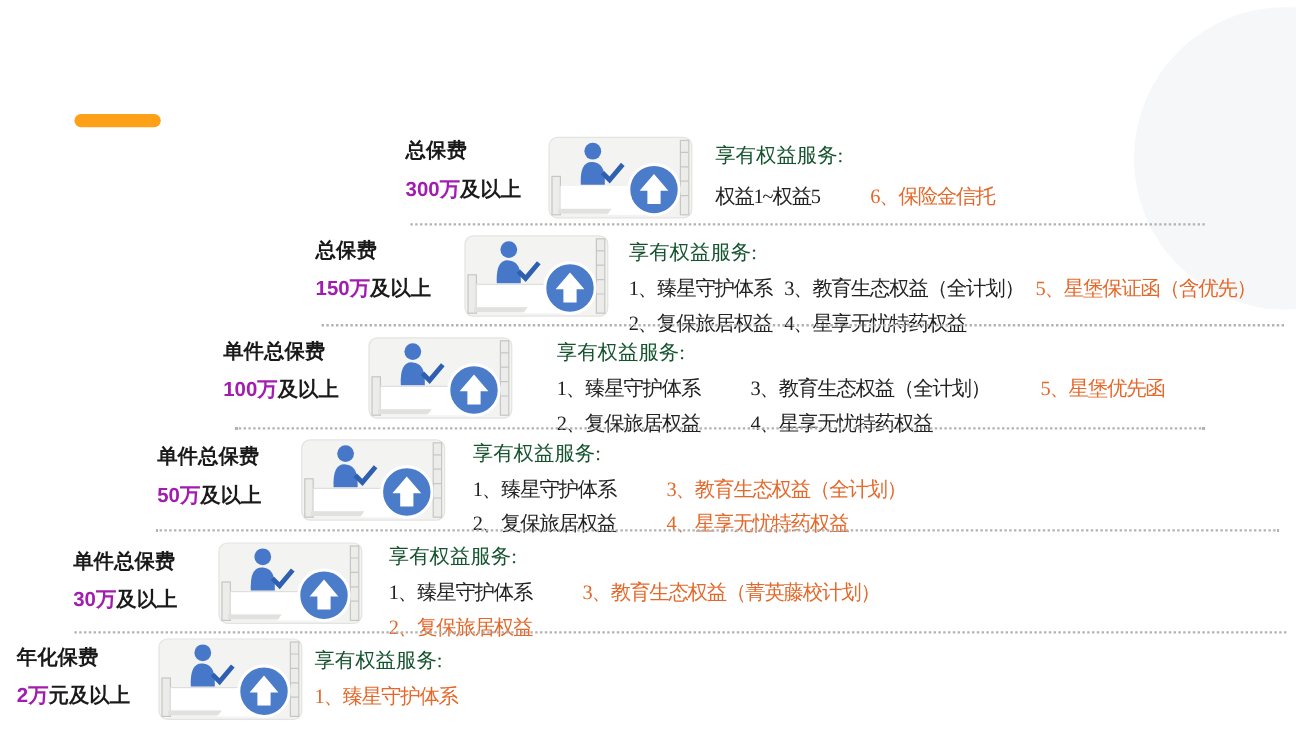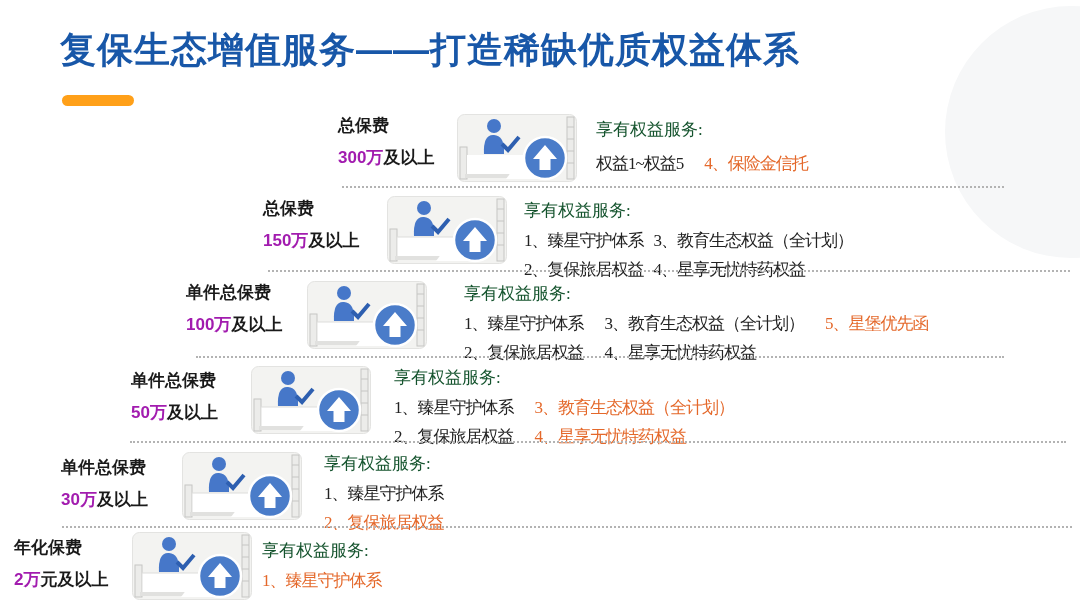--- a/index.html
+++ b/index.html
@@ -22,21 +22,21 @@
   }
   .tier{position:absolute;left:0;top:0;width:1080px;z-index:1;}
   .t-label{position:absolute;text-align:left;}
   .t-label-type{font-size:17px;font-weight:700;color:#1a1a1a;line-height:19px;}
   .t-label-amount{font-size:17px;font-weight:700;color:#1a1a1a;line-height:19px;margin-top:13px;white-space:nowrap;}
   .t-label-amount .amt{color:#a21caf;}
   .t-icon{position:absolute;width:122px;height:70px;}
   .t-icon svg{display:block;width:122px;height:70px;}
   .t-body{position:absolute;font-family:"Liberation Serif",serif;}
   .benefit-header{font-size:17px;color:#14532d;line-height:22px;margin-bottom:3px;white-space:nowrap;}
-  .benefit-row{display:flex;column-gap:21px;margin-top:8px;line-height:21px;white-space:nowrap;}
+  .benefit-row{display:flex;column-gap:42px;margin-top:8px;line-height:21px;white-space:nowrap;}
   .benefit-seg{font-size:17px;letter-spacing:-1px;color:#222;}
   .benefit-seg.orange{color:#e4682a;}
   .t-line{position:absolute;border-top:2px dotted #b3b3b3;height:0;}
 
   
   .tier-0 .t-label{left:338px;top:116px;width:114px;}
   .tier-0 .t-icon {left:456px;top:113px;}
   .tier-0 .t-body {left:596px;top:119px;}
   .tier-0 .benefit-row{margin-top:12px;}
   .tier-0 .t-line {left:342px;top:186px;width:662px;}
@@ -64,21 +64,20 @@
 
   .tier-5 .t-label{left:14px;top:538px;width:118px;}
   .tier-5 .t-icon {left:131px;top:531px;}
   .tier-5 .t-body {left:262px;top:540px;}
 </style>
 </head>
 <body>
 
 <div class="slide">
   <div class="decor-circle"></div>
-  <div class="title">复保生态增值服务——打造稀缺优质权益体系</div>
   <div class="title-underline"></div>
 
   <div class="tier tier-0">
     <div class="t-label">
       <div class="t-label-type">总保费</div>
       <div class="t-label-amount"><span class="amt">300万</span><span class="sfx">及以上</span></div>
     </div>
     <div class="t-icon">
       <svg viewBox="0 0 122 70" xmlns="http://www.w3.org/2000/svg">
         <rect x="1.5" y="1.5" width="119" height="67" rx="7" fill="#f3f3f1" stroke="#e3e3e1"></rect>
@@ -93,21 +92,21 @@
         <path d="M50 66 L94 66 L62 50 Z" fill="#ffffff"></path>
         <circle cx="89" cy="45" r="21" fill="#4a7cc9" stroke="#ffffff" stroke-width="2.5"></circle>
         <path d="M89 32 L101 46 L94.5 46 L94.5 57 L83.5 57 L83.5 46 L77 46 Z" fill="#ffffff"></path>
       </svg>
     </div>
     <div class="t-body">
       <div class="benefit-header">享有权益服务:</div>
       <div class="benefit-rows">
           <div class="benefit-row">
             <span class="benefit-seg">权益1~权益5</span>
-            <span class="benefit-seg orange">4、保险金信托</span>
+            <span class="benefit-seg orange">6、保险金信托</span>
           </div>
         </div>
     </div>
     <div class="t-line"></div>
   </div>
 
   <div class="tier tier-1">
     <div class="t-label">
       <div class="t-label-type">总保费</div>
       <div class="t-label-amount"><span class="amt">150万</span><span class="sfx">及以上</span></div>
@@ -127,20 +126,21 @@
         <circle cx="89" cy="45" r="21" fill="#4a7cc9" stroke="#ffffff" stroke-width="2.5"></circle>
         <path d="M89 32 L101 46 L94.5 46 L94.5 57 L83.5 57 L83.5 46 L77 46 Z" fill="#ffffff"></path>
       </svg>
     </div>
     <div class="t-body">
       <div class="benefit-header">享有权益服务:</div>
       <div class="benefit-rows">
           <div class="benefit-row">
             <span class="benefit-seg">1、臻星守护体系</span>
             <span class="benefit-seg">3、教育生态权益（全计划）</span>
+            <span class="benefit-seg orange">5、星堡保证函（含优先）</span>
           </div>
           <div class="benefit-row">
             <span class="benefit-seg">2、复保旅居权益</span>
             <span class="benefit-seg">4、星享无忧特药权益</span>
           </div>
         </div>
     </div>
     <div class="t-line"></div>
   </div>
 
@@ -238,20 +238,21 @@
         <path d="M50 66 L94 66 L62 50 Z" fill="#ffffff"></path>
         <circle cx="89" cy="45" r="21" fill="#4a7cc9" stroke="#ffffff" stroke-width="2.5"></circle>
         <path d="M89 32 L101 46 L94.5 46 L94.5 57 L83.5 57 L83.5 46 L77 46 Z" fill="#ffffff"></path>
       </svg>
     </div>
     <div class="t-body">
       <div class="benefit-header">享有权益服务:</div>
       <div class="benefit-rows">
           <div class="benefit-row">
             <span class="benefit-seg">1、臻星守护体系</span>
+            <span class="benefit-seg orange">3、教育生态权益（菁英藤校计划）</span>
           </div>
           <div class="benefit-row">
             <span class="benefit-seg orange">2、复保旅居权益</span>
           </div>
         </div>
     </div>
     <div class="t-line"></div>
   </div>
 
   <div class="tier tier-5">

